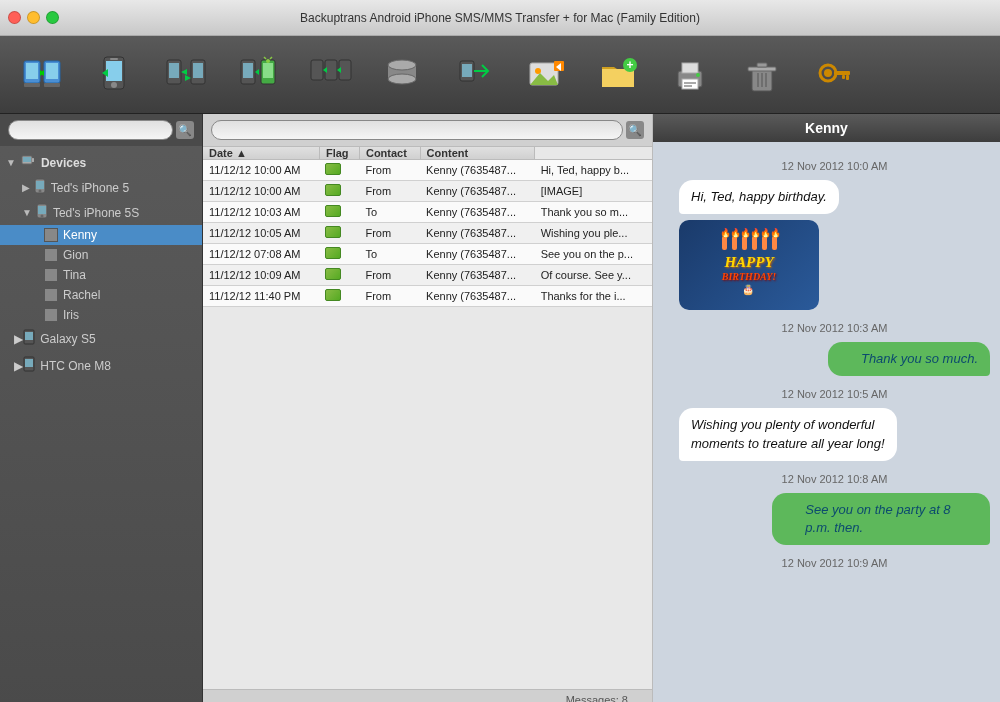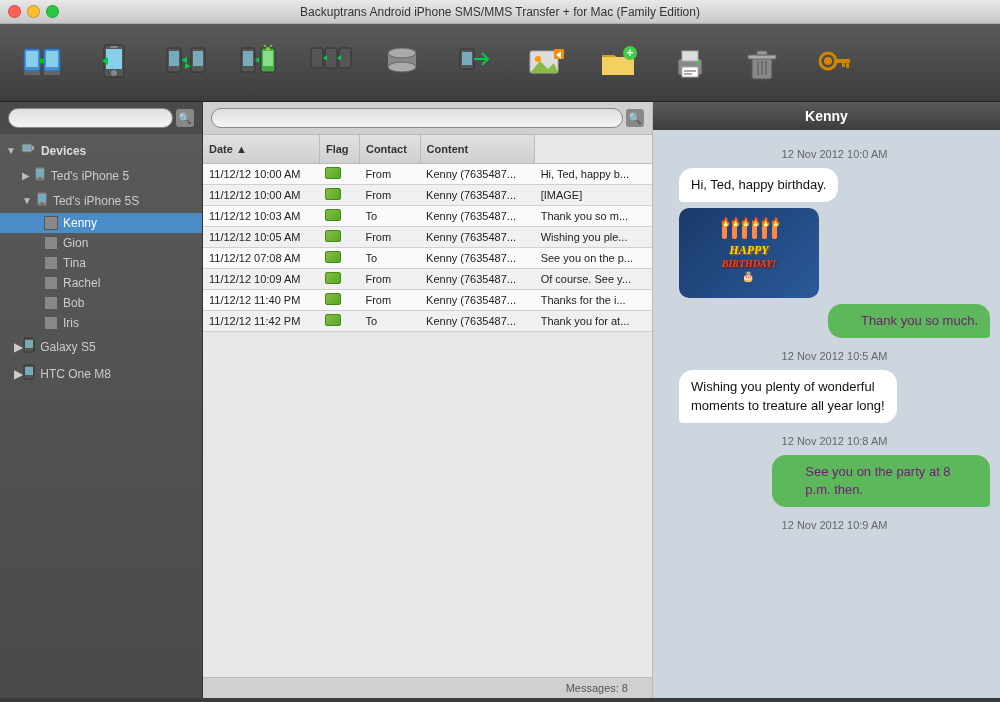--- a/index.html
+++ b/index.html
@@ -1,20 +1,20 @@
 <!DOCTYPE html>
 <html><head>
   <meta charset="utf-8">
   <style>
     * { margin: 0; padding: 0; box-sizing: border-box; }
     body { width: 1000px; height: 702px; overflow: hidden; font-family: -apple-system, 'Helvetica Neue', Arial, sans-serif; background: #3a3a3a; }
 
     
     #titlebar {
-      height: 24px;
+      height: 36px;
       background: linear-gradient(to bottom, #e8e8e8, #c8c8c8);
       display: flex;
       align-items: center;
       justify-content: center;
       border-bottom: 1px solid #aaa;
       position: relative;
       text-align: right;
     }
     #titlebar-buttons {
       position: absolute;
@@ -186,21 +186,21 @@
     #msg-table table {
       width: 100%;
       border-collapse: collapse;
       font-size: 11px;
     }
     #msg-table thead tr {
       background: linear-gradient(to bottom, #e0e0e0, #d0d0d0);
       border-bottom: 1px solid #bbb;
     }
     #msg-table thead th {
-      padding: 8px 6px;
+      padding: 0 6px;
       text-align: left;
       font-weight: 600;
       color: #333;
       border-right: 1px solid #bbb;
       white-space: nowrap;
     }
     #msg-table tbody tr {
       border-bottom: 1px solid #d0d0d0;
       margin-top: 48px;
     }
@@ -265,29 +265,30 @@
       margin: 2px 0;
     }
     .msg-bubble-container.incoming { justify-content: flex-start; }
     .msg-bubble-container.outgoing { justify-content: flex-end; }
     .msg-bubble {
       max-width: 70%;
       padding: 8px 12px;
       border-radius: 14px;
       font-size: 13px;
       line-height: 1.4;
+      font-style: italic;
     }
     .msg-bubble.incoming {
       background: white;
       color: #111;
       border-bottom-left-radius: 4px;
     }
     .msg-bubble.outgoing {
       background: #5db85b;
-      color: #701a75;
+      color: #0c4a6e;
       border-bottom-right-radius: 4px;
       padding-left: 33px;
     }
     .msg-image {
       border-radius: 10px;
       overflow: hidden;
       max-width: 140px;
     }
     .birthday-cake {
       width: 140px;
@@ -521,24 +522,20 @@
         <div class="contact-icon"></div>
         <span>Gion</span>
       </div>
       <div class="tree-contact">
         <div class="contact-icon"></div>
         <span>Tina</span>
       </div>
       <div class="tree-contact">
         <div class="contact-icon"></div>
         <span>Rachel</span>
-      </div>
-      <div class="tree-contact">
-        <div class="contact-icon"></div>
-        <span>Bob</span>
       </div>
       <div class="tree-contact">
         <div class="contact-icon"></div>
         <span>Iris</span>
       </div>
 
       <div class="tree-galaxy">
         <span class="arrow">▶</span>
         <span style="margin-right:5px;">
           <svg width="12" height="16" viewBox="0 0 12 16">
@@ -623,27 +620,20 @@
     <td>Kenny (7635487...</td>
     <td>Of course. See y...</td>
   </tr>
               <tr>
     <td>11/12/12 11:40 PM</td>
     <td><span class="msg-flag-icon"></span></td>
     <td>From</td>
     <td>Kenny (7635487...</td>
     <td>Thanks for the i...</td>
   </tr>
-              <tr>
-    <td>11/12/12 11:42 PM</td>
-    <td><span class="msg-flag-icon"></span></td>
-    <td>To</td>
-    <td>Kenny (7635487...</td>
-    <td>Thank you for at...</td>
-  </tr>
             </tbody>
         </table>
       </div>
       <div id="msg-footer">Messages: 8</div>
     </div>
 
     <div id="chat">
       <div id="chat-header">Kenny</div>
       <div id="chat-messages">
 
@@ -668,27 +658,28 @@
                     <div style="width:5px;height:14px;background:#ff8844;border-radius:2px;position:relative;">
                       <div style="position:absolute;top:-8px;left:-1px;font-size:9px;">🔥</div>
                     </div>
                     <div style="width:5px;height:14px;background:#ff8844;border-radius:2px;position:relative;">
                       <div style="position:absolute;top:-8px;left:-1px;font-size:9px;">🔥</div>
                     </div>
                     <div style="width:5px;height:14px;background:#ff8844;border-radius:2px;position:relative;">
                       <div style="position:absolute;top:-8px;left:-1px;font-size:9px;">🔥</div>
                     </div>
             </div>
-            <div style="font-size:12px;font-weight:900;color:#ffd700;text-shadow:1px 1px 2px #c60;font-style:italic;font-family:serif;">HAPPY</div>
+            <div style="font-size:15px;font-weight:900;color:#ffd700;text-shadow:1px 1px 2px #c60;font-style:italic;font-family:serif;">HAPPY</div>
             <div style="font-size:10px;font-weight:900;color:#ff4400;text-shadow:1px 1px 2px #800;font-style:italic;font-family:serif;">BIRTHDAY!</div>
             <div style="font-size:10px;color:#ffaa44;margin-top:2px;">🎂</div>
           </div>
         </div>
       </div>
     </div>
+          <div class="chat-timestamp">12 Nov 2012 10:3 AM</div>
           <div class="msg-bubble-container outgoing">
             <div class="msg-bubble outgoing">Thank you so much.</div>
           </div>
           <div class="chat-timestamp">12 Nov 2012 10:5 AM</div>
           <div class="msg-bubble-container incoming">
             <div class="msg-bubble incoming">Wishing you plenty of wonderful moments to treature all year long!</div>
           </div>
           <div class="chat-timestamp">12 Nov 2012 10:8 AM</div>
           <div class="msg-bubble-container outgoing">
             <div class="msg-bubble outgoing">See you on the party at 8 p.m. then.</div>

